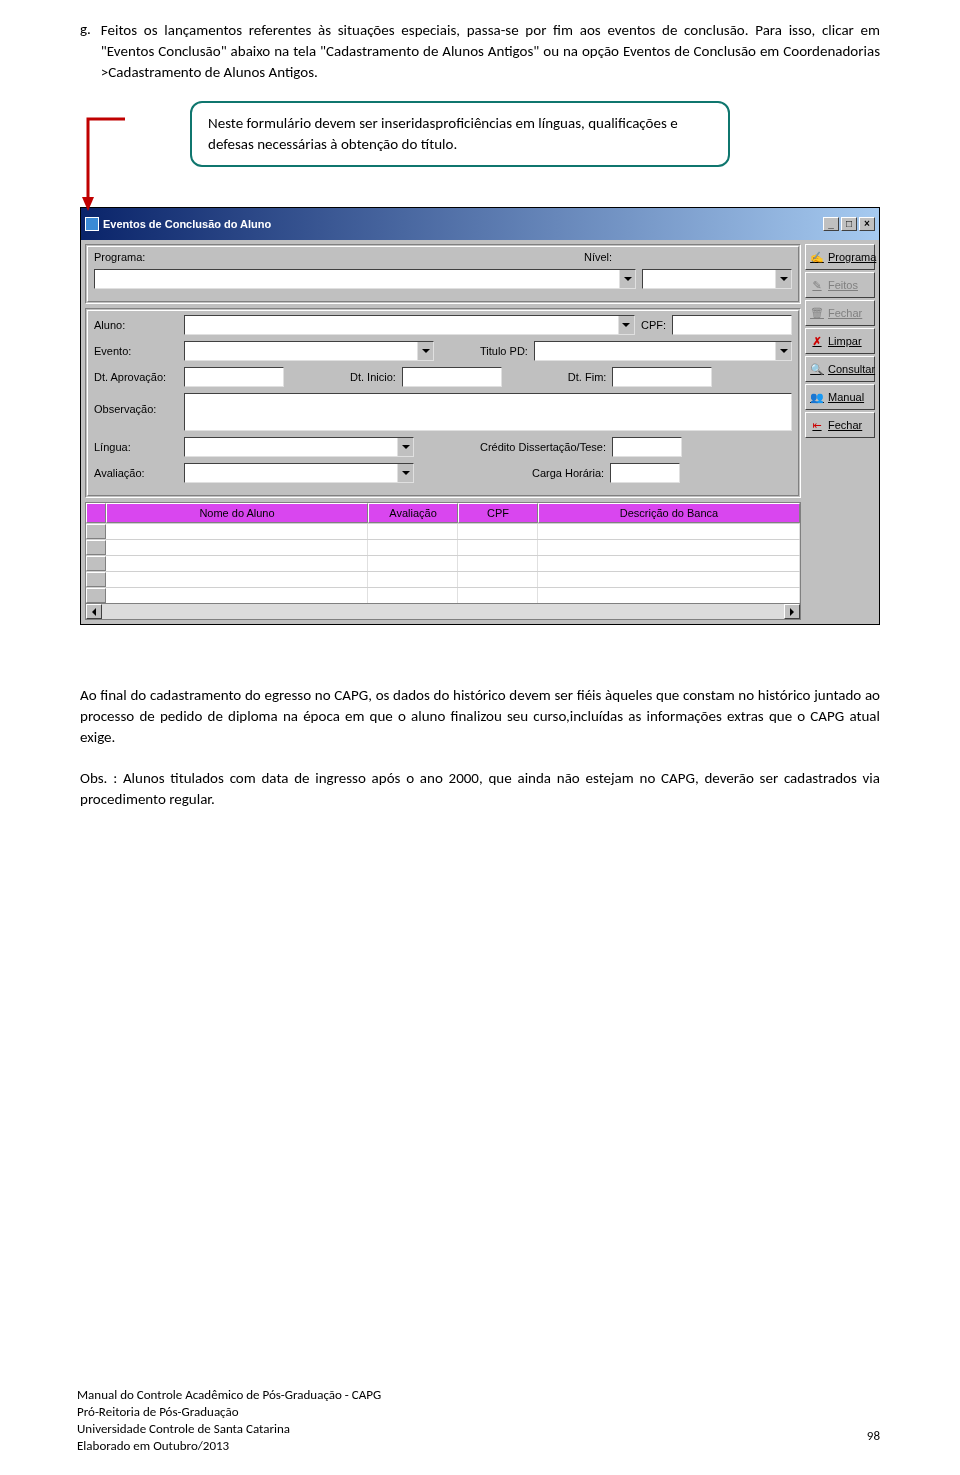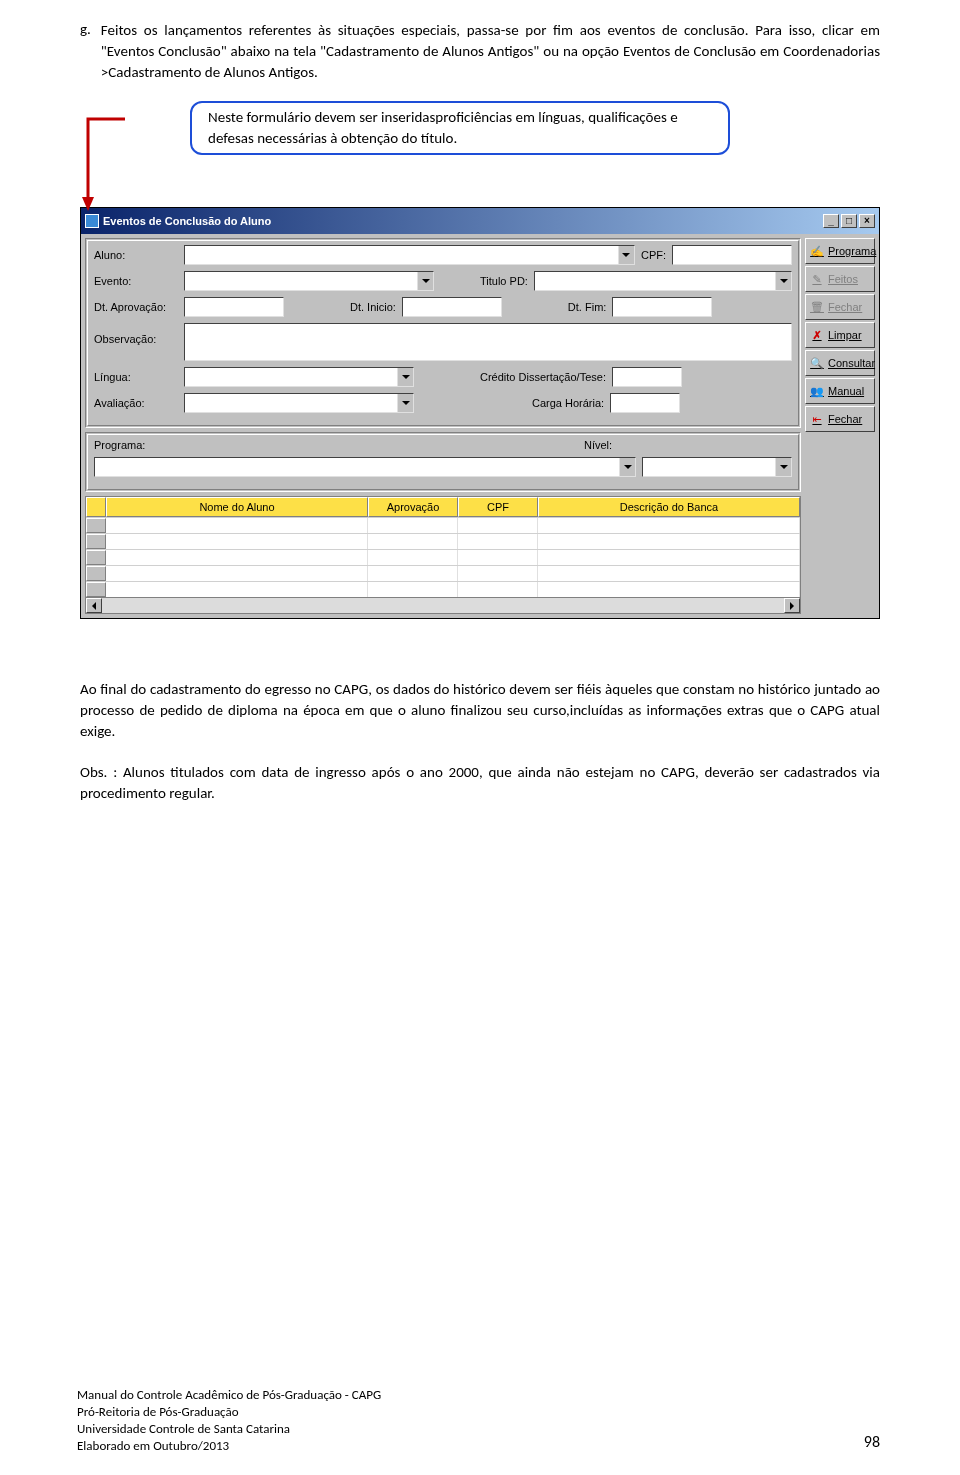--- a/index.html
+++ b/index.html
@@ -33,23 +33,23 @@
     gap: 10px;
     margin: 24px 0 10px 0;
   }
   .arrow-col {
     flex: 0 0 60px;
     height: 90px;
     position: relative;
     margin-left: -10px;
   }
   .callout {
-    border: 2px solid #1d4ed8;
+    border: 2px solid #0f766e;
     border-radius: 12px;
-    padding: 4px 16px;
+    padding: 10px 16px;
     line-height: 1.4;
     color: #000;
     width: 540px;
     margin-left: 40px;
     margin-top: -6px;
   }
 
   
   .appwin {
     width: 800px;
@@ -59,21 +59,21 @@
     font-family: Tahoma, Arial, sans-serif;
     font-size: 11px;
   }
   .titlebar {
     background: linear-gradient(to right, #0a246a, #a6caf0);
     color: #fff;
     display: flex;
     align-items: center;
     justify-content: space-between;
     padding: 2px 4px;
-    height: 26px;
+    height: 32px;
   }
   .titlebar-left { display: flex; align-items: center; gap: 4px; font-weight: bold; }
   .tb-icon {
     width: 14px; height: 14px;
     background: #3a8ad6;
     border: 1px solid #fff;
     display: inline-block;
   }
   .winbtns { display: flex; gap: 2px; }
   .winbtn {
@@ -173,21 +173,21 @@
   .sbtn.disabled { color: #808080; text-decoration: underline; }
   .sic { width: 16px; height: 16px; flex: 0 0 16px; display: flex; align-items: center; justify-content: center; }
 
   .grid {
     border: 1px solid #808080;
     background: #fff;
     margin-top: 4px;
   }
   .ghead {
     display: flex;
-    background: #fde047;
+    background: #d946ef;
   }
   .gh {
     border: 1px solid #fff;
     border-right-color: #808080;
     border-bottom-color: #808080;
     padding: 2px 6px;
     font-size: 11px;
     height: 20px;
     display: flex; align-items: center;
   }
@@ -230,22 +230,22 @@
   .footer {
     position: absolute;
     left: 77px;
     bottom: 20px;
     font-size: 13px;
     line-height: 1.3;
   }
   .page-num {
     position: absolute;
     right: 80px;
-    bottom: 24px;
-    font-size: 16px;
+    bottom: 32px;
+    font-size: 13px;
     text-align: right;
   }
 </style>
 </head>
 <body>
 
 <div class="item-g">
   <div class="item-g-label">g.</div>
   <div class="item-g-text">Feitos os lançamentos referentes às situações especiais, passa-se por fim aos eventos de conclusão. Para isso, clicar em "Eventos Conclusão" abaixo na tela "Cadastramento de Alunos Antigos" ou na opção Eventos de Conclusão em Coordenadorias &gt;Cadastramento de Alunos Antigos.</div>
 </div>
@@ -272,20 +272,38 @@
       <div class="winbtn">×</div>
     </div>
   </div>
 
   <div class="appbody">
     <div class="form-area">
 
       <div class="panel">
         <div class="panel-inner"></div>
         <div class="frow">
+          <span class="flabel" style="width:64px">Programa:</span>
+          <span class="flabel" style="margin-left:420px">Nível:</span>
+        </div>
+        <div class="frow">
+          <div class="combo" style="flex:1">
+              <div class="ctext"></div>
+              <div class="carrow"></div>
+            </div>
+          <div class="combo" style="width:150px">
+              <div class="ctext"></div>
+              <div class="carrow"></div>
+            </div>
+        </div>
+      </div>
+
+      <div class="panel">
+        <div class="panel-inner"></div>
+        <div class="frow">
           <span class="flabel" style="width:84px">Aluno:</span>
           <div class="combo" style="flex:1">
               <div class="ctext"></div>
               <div class="carrow"></div>
             </div>
           <span class="flabel">CPF:</span>
           <div class="field" style="width:120px"></div>
         </div>
         <div class="frow">
           <span class="flabel" style="width:84px">Evento:</span>
@@ -324,43 +342,25 @@
           <span class="flabel" style="width:84px">Avaliação:</span>
           <div class="combo" style="width:230px">
               <div class="ctext"></div>
               <div class="carrow"></div>
             </div>
           <span class="flabel" style="margin-left:112px">Carga Horária:</span>
           <div class="field" style="width:70px"></div>
         </div>
       </div>
 
-      <div class="panel">
-        <div class="panel-inner"></div>
-        <div class="frow">
-          <span class="flabel" style="width:64px">Programa:</span>
-          <span class="flabel" style="margin-left:420px">Nível:</span>
-        </div>
-        <div class="frow">
-          <div class="combo" style="flex:1">
-              <div class="ctext"></div>
-              <div class="carrow"></div>
-            </div>
-          <div class="combo" style="width:150px">
-              <div class="ctext"></div>
-              <div class="carrow"></div>
-            </div>
-        </div>
-      </div>
-
       <div class="grid">
         <div class="ghead">
           <div class="gh rownum"></div>
           <div class="gh c1">Nome do Aluno</div>
-          <div class="gh c2">Aprovação</div>
+          <div class="gh c2">Avaliação</div>
           <div class="gh c3">CPF</div>
           <div class="gh c4">Descrição do Banca</div>
         </div>
         <div class="grow">
             <div class="gc rownum"></div>
             <div class="gc c1"></div>
             <div class="gc c2"></div>
             <div class="gc c3"></div>
             <div class="gc c4"></div>
           </div>

